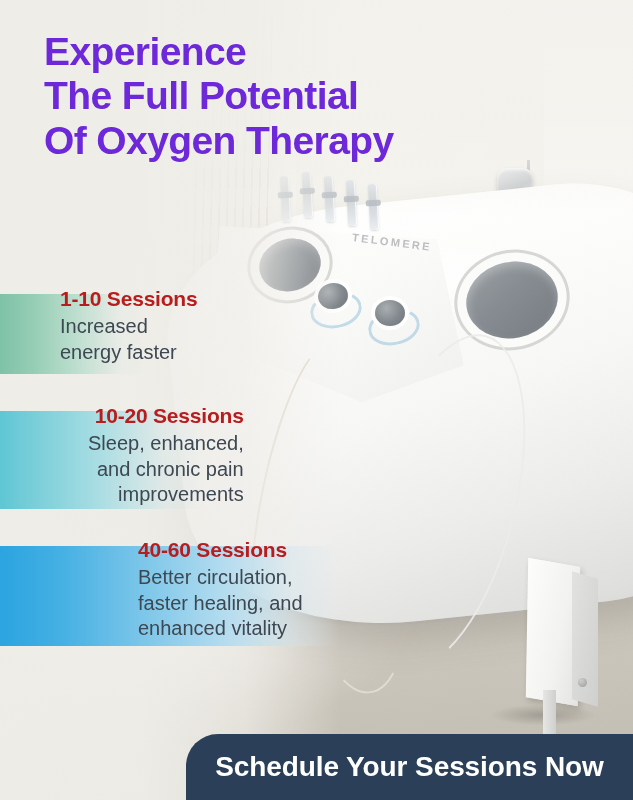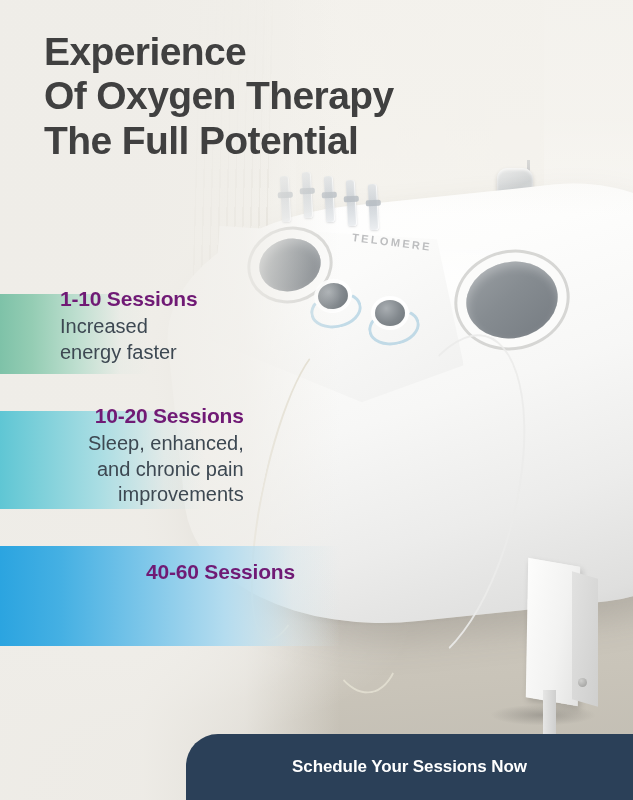--- a/index.html
+++ b/index.html
@@ -261,21 +261,21 @@
 
   
   .headline {
     position: absolute;
     left: 44px; top: 30px;
     width: 460px;
     font-size: 39px;
     line-height: 1.14;
     font-weight: 700;
     letter-spacing: -0.6px;
-    color: #404040;
+    color: #6d28d9;
   }
   .headline div { white-space: nowrap; }
 
   
   .bar {
     position: absolute;
     left: 0;
     height: 80px;
   }
   .bar-1 {
@@ -288,49 +288,49 @@
   }
   .bar-3 {
     top: 546px; height: 100px; width: 340px;
     background: linear-gradient(to right, #2ba4e0 0%, #45b0e3 18%, #7cc6e9 42%, #b4dcef 66%, rgba(206,228,238,.4) 86%, rgba(239,237,232,0) 100%);
   }
 
   .block { position: absolute; }
   .block-title {
     font-size: 21px;
     font-weight: 700;
-    color: #701a75;
+    color: #b91c1c;
     letter-spacing: -0.2px;
     margin-bottom: 3px;
   }
   .block-body {
     font-size: 20px;
     font-weight: 400;
     color: #3d4852;
     line-height: 1.28;
     white-space: pre-line;
   }
   .block-1 { left: 60px; top: 287px; }
   .block-2 { left: 88px; top: 404px; text-align: right; }
-  .block-3 { left: 138px; top: 560px; margin-left: 8px; }
+  .block-3 { left: 138px; top: 538px; }
 
   
   .cta {
     position: absolute;
     left: 186px; top: 734px;
     width: 447px; height: 66px;
     background: #2b4058;
     border-top-left-radius: 32px;
     display: flex;
     align-items: center;
     justify-content: center;
   }
   .cta-label {
     color: #ffffff;
-    font-size: 17px;
+    font-size: 28px;
     font-weight: 700;
     letter-spacing: -0.1px;
   }
 </style>
 </head>
 <body>
 
 <div class="poster">
 
   <div class="photo">
@@ -378,22 +378,22 @@
     <div class="leg-side"></div>
     <div class="leg-bolt"></div>
     <div class="leg-post"></div>
   </div>
 
   <div class="top-wash"></div>
   <div class="left-wash"></div>
 
   <div class="headline">
     <div>Experience</div>
+    <div>The Full Potential</div>
     <div>Of Oxygen Therapy</div>
-    <div>The Full Potential</div>
   </div>
 
   <div class="bar bar-1"></div>
   <div class="bar bar-2"></div>
   <div class="bar bar-3"></div>
 
   <div class="block block-1">
     <div class="block-title">1-10 Sessions</div>
     <div class="block-body">Increased
 energy faster</div>
@@ -401,19 +401,22 @@
 
   <div class="block block-2">
     <div class="block-title">10-20 Sessions</div>
     <div class="block-body">Sleep, enhanced,
 and chronic pain
 improvements</div>
   </div>
 
   <div class="block block-3">
     <div class="block-title">40-60 Sessions</div>
+    <div class="block-body">Better circulation,
+faster healing, and
+enhanced vitality</div>
   </div>
 
   <div class="cta">
     <span class="cta-label">Schedule Your Sessions Now</span>
   </div>
 
 </div>
 
 </body></html>

